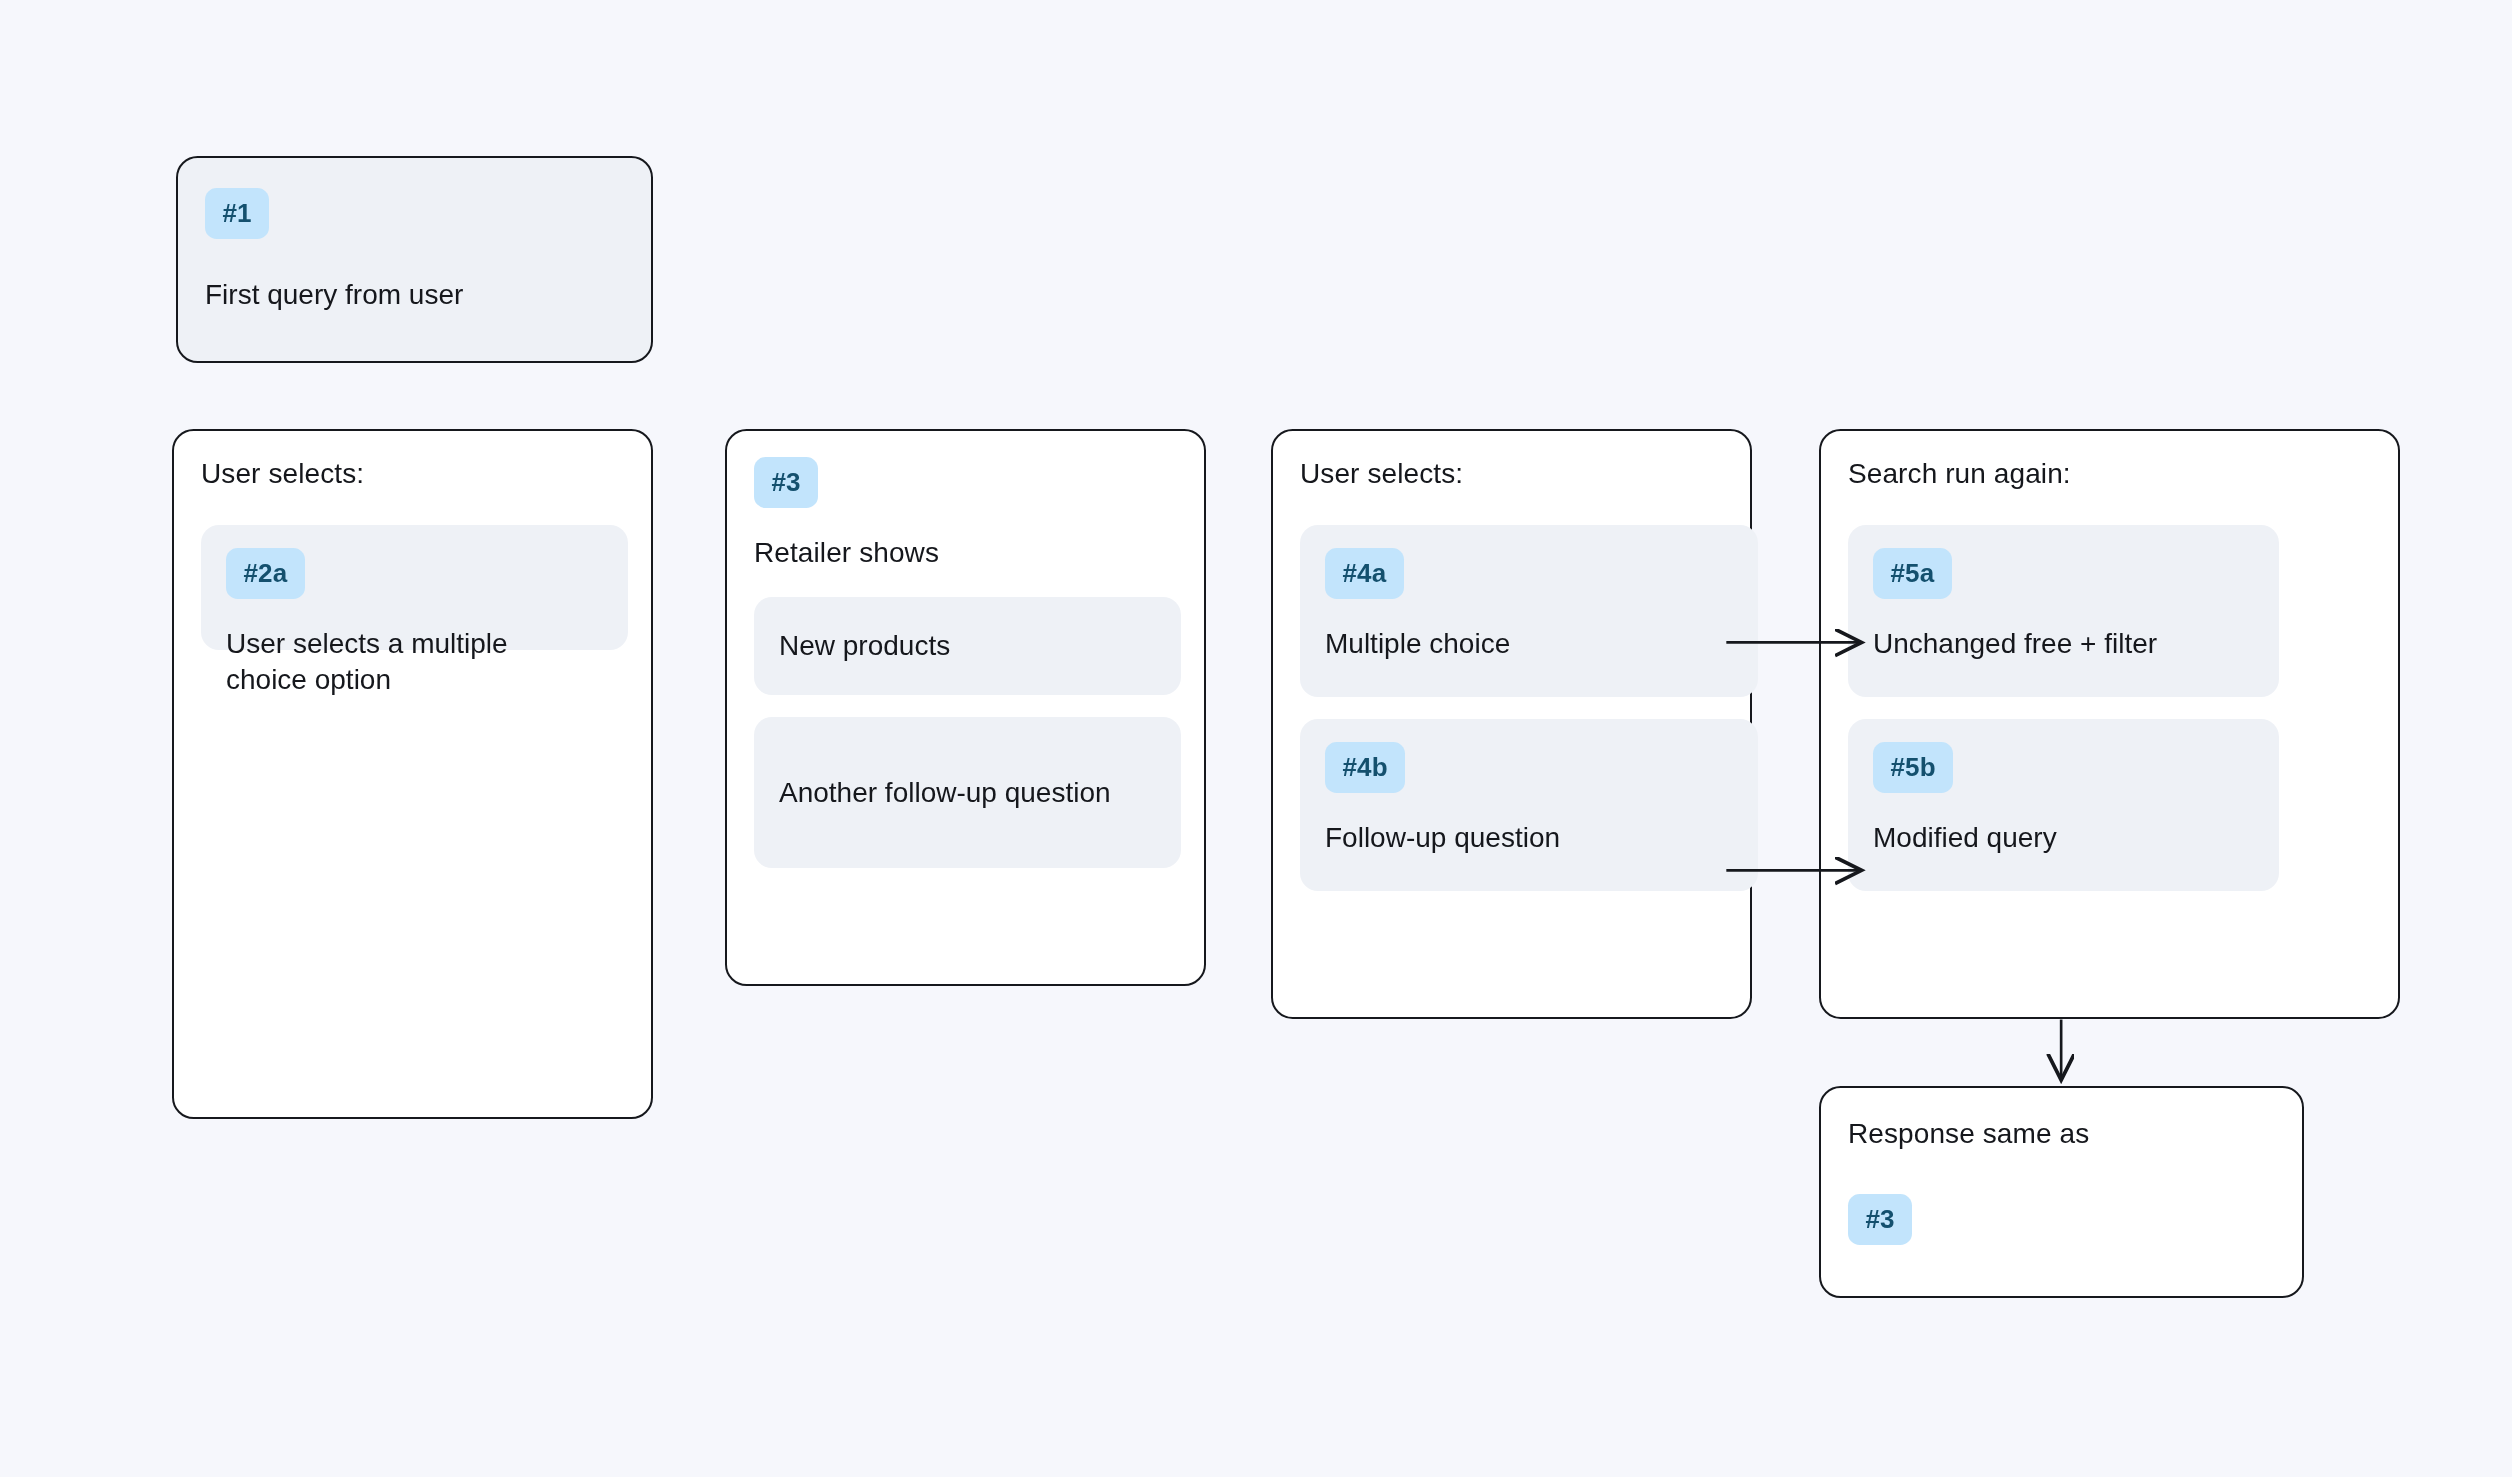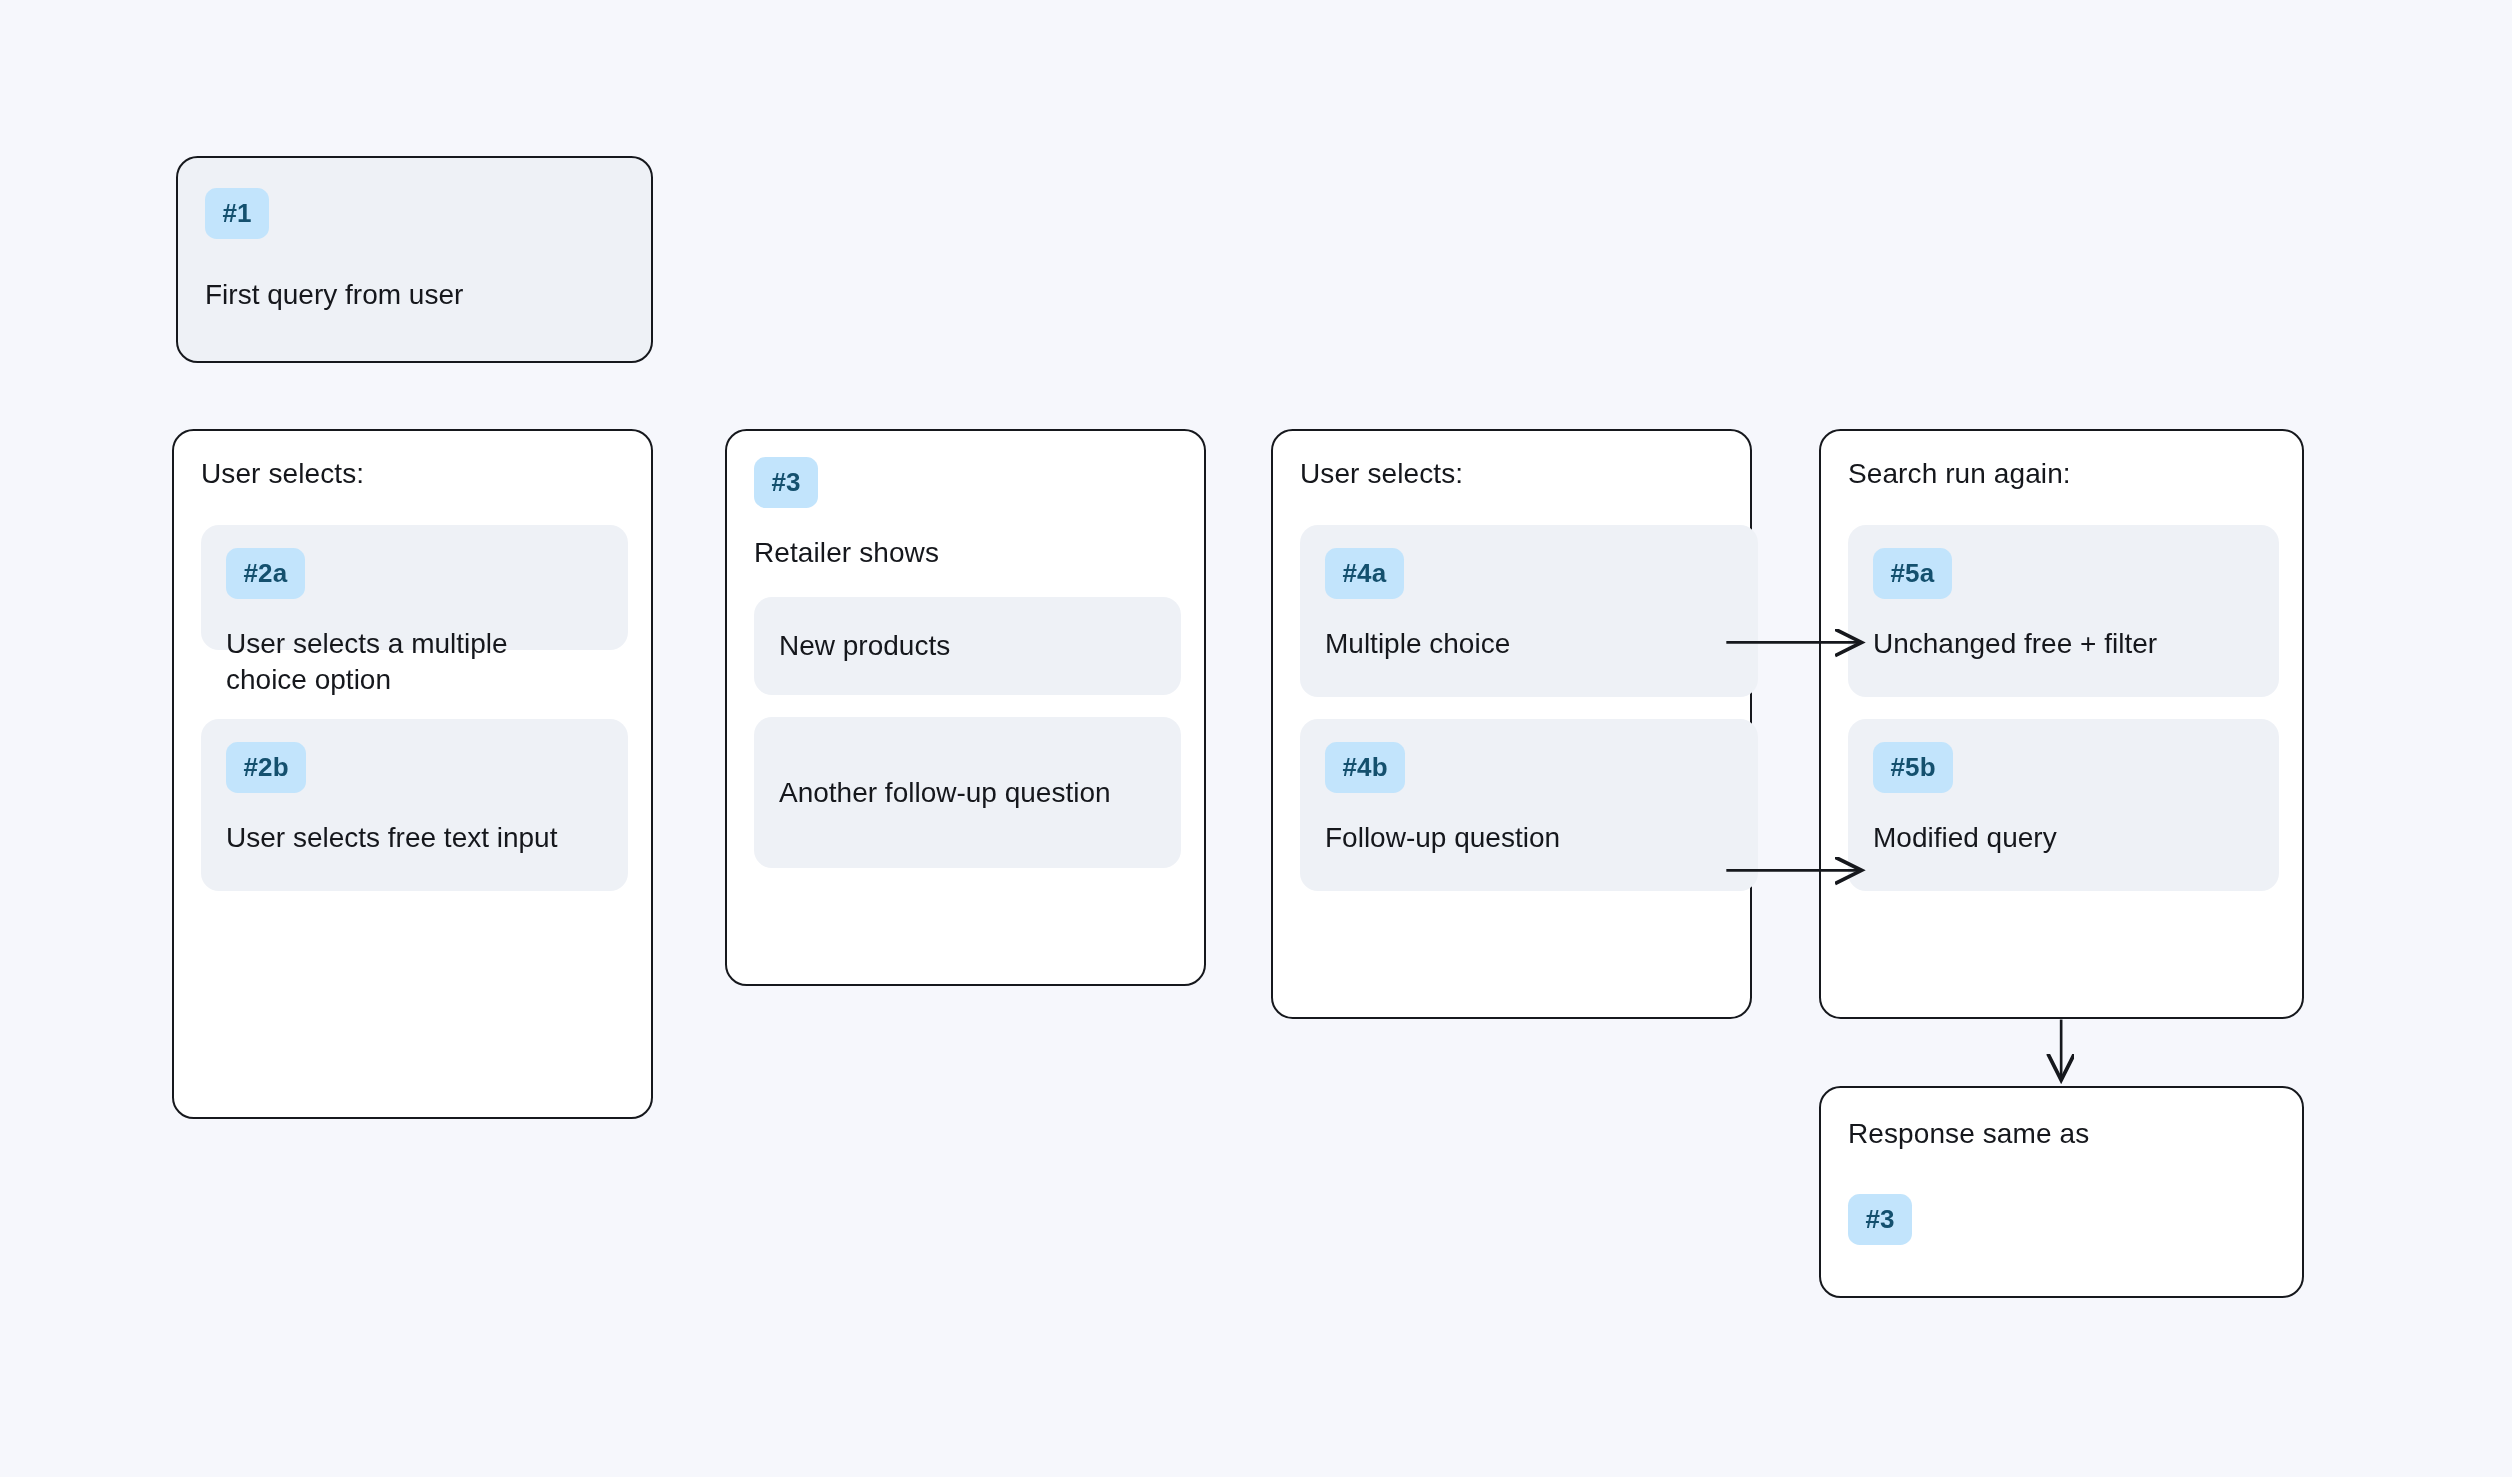--- a/index.html
+++ b/index.html
@@ -108,21 +108,21 @@
   
   #node-4 { left: 1271px; top: 429px; width: 481px; height: 590px; }
   #node-4 .node-title { position: absolute; left: 27px; top: 25px; }
   #node-4 .subcard { left: 27px; width: 458px; }
   #node-4 .sc-a { top: 94px; height: 172px; }
   #node-4 .sc-b { top: 288px; height: 172px; }
   #node-4 .subcard .badge { position: absolute; left: 25px; top: 23px; }
   #node-4 .subcard .subcard-text { position: absolute; left: 25px; top: 101px; width: 373px; }
 
   
-  #node-5 { left: 1819px; top: 429px; width: 485px; height: 590px; }
+  #node-5 { left: 1819px; top: 429px; width: 581px; height: 590px; }
   #node-5 .node-title { position: absolute; left: 27px; top: 25px; }
   #node-5 .subcard { left: 27px; width: 431px; }
   #node-5 .sc-a { top: 94px; height: 172px; }
   #node-5 .sc-b { top: 288px; height: 172px; }
   #node-5 .subcard .badge { position: absolute; left: 25px; top: 23px; }
   #node-5 .subcard .subcard-text { position: absolute; left: 25px; top: 101px; width: 381px; }
 
   
   #node-6 { left: 1819px; top: 1086px; width: 485px; height: 212px; }
   #node-6 .node-title { position: absolute; left: 27px; top: 28px; }
@@ -159,24 +159,20 @@
   </div>
 
   <div class="node plain" id="node-2">
     <div class="node-title">User selects:</div>
 
     <div class="subcard sc-a">
       <span class="badge">#2a</span>
       <div class="subcard-text">User selects a multiple choice option</div>
     </div>
 
-    <div class="subcard sc-b">
-      <span class="badge">#2b</span>
-      <div class="subcard-text">User selects free text input</div>
-    </div>
   </div>
 
   <div class="node plain" id="node-3">
     <span class="badge">#3</span>
     <div class="node-title">Retailer shows</div>
 
     <div class="subcard sc-a">
       <div class="subcard-text">New products</div>
     </div>
 

